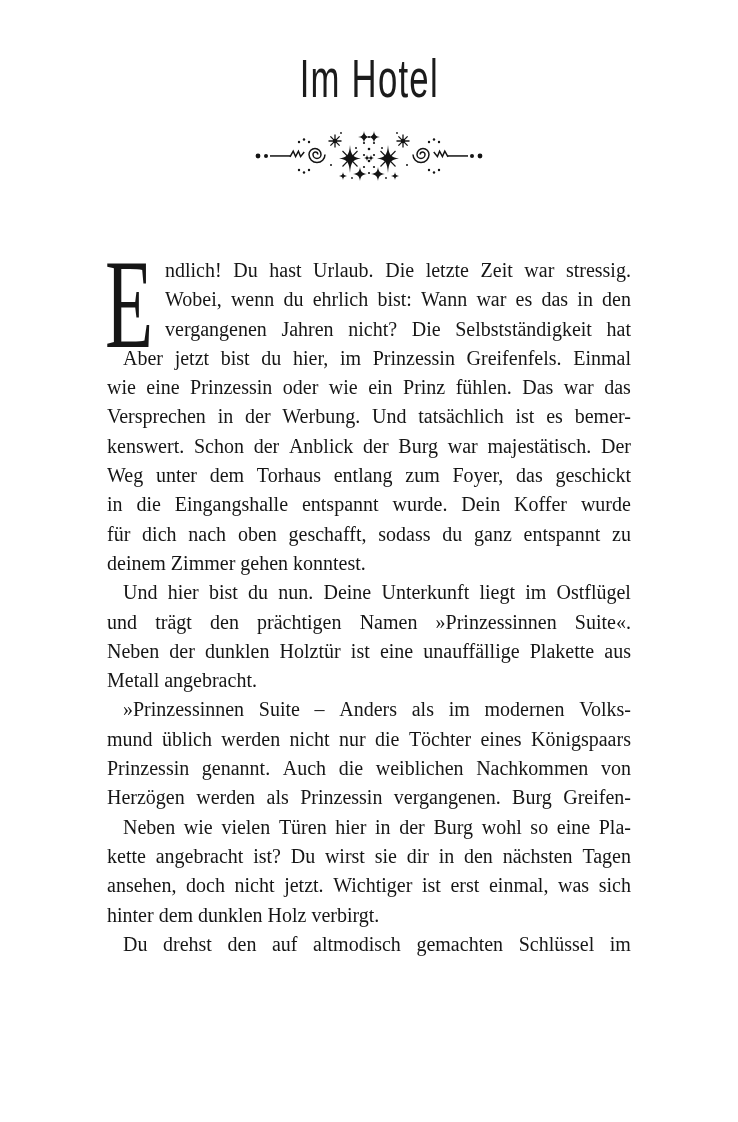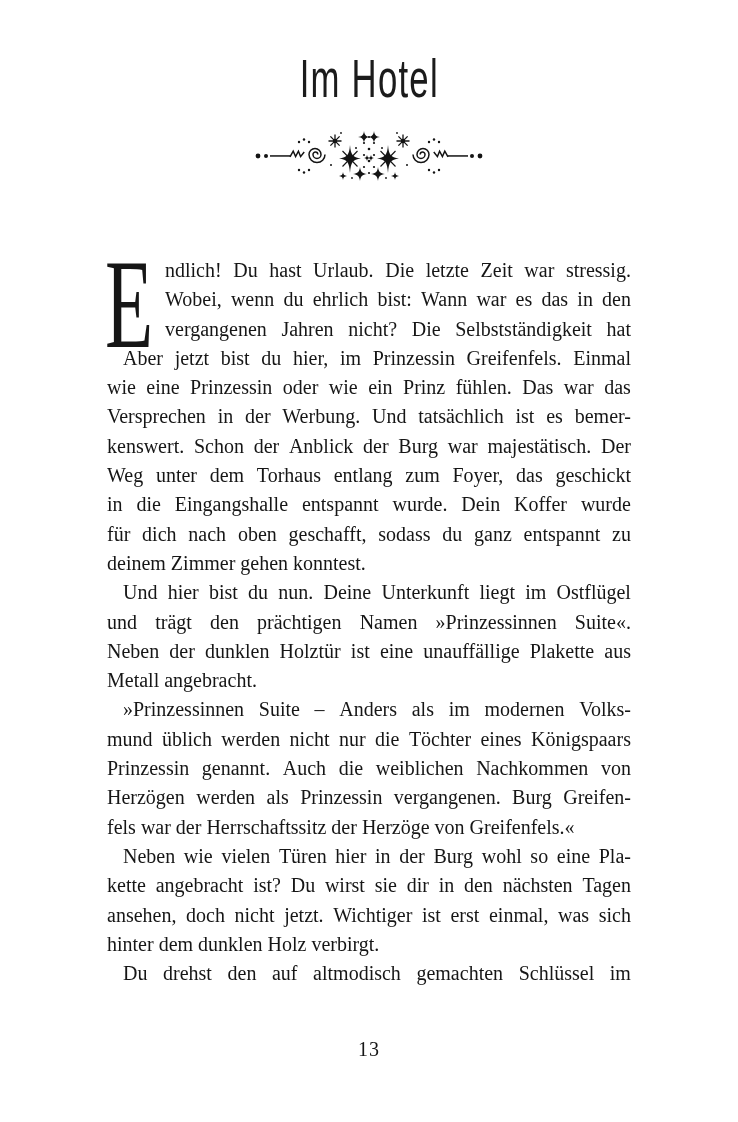--- a/index.html
+++ b/index.html
@@ -311,21 +311,20 @@
         </div>
         <div class="line justified">
           <span>Herzögen</span>
           <span>werden</span>
           <span>als</span>
           <span>Prinzessin</span>
           <span>vergangenen.</span>
           <span>Burg</span>
           <span>Greifen-</span>
         </div>
-        <div class="line flush">fels war der Herrschaftssitz der Herzöge von Greifenfels.«</div>
       </div>
       <div class="paragraph">
         <div class="line indent justified">
           <span>Neben</span>
           <span>wie</span>
           <span>vielen</span>
           <span>Türen</span>
           <span>hier</span>
           <span>in</span>
           <span>der</span>
@@ -369,17 +368,14 @@
           <span>den</span>
           <span>auf</span>
           <span>altmodisch</span>
           <span>gemachten</span>
           <span>Schlüssel</span>
           <span>im</span>
         </div>
       </div>
     </div>
 
-  <div class="page-number-row">
-    <span class="page-number">13</span>
-  </div>
 
 </div>
 
 </body></html>

